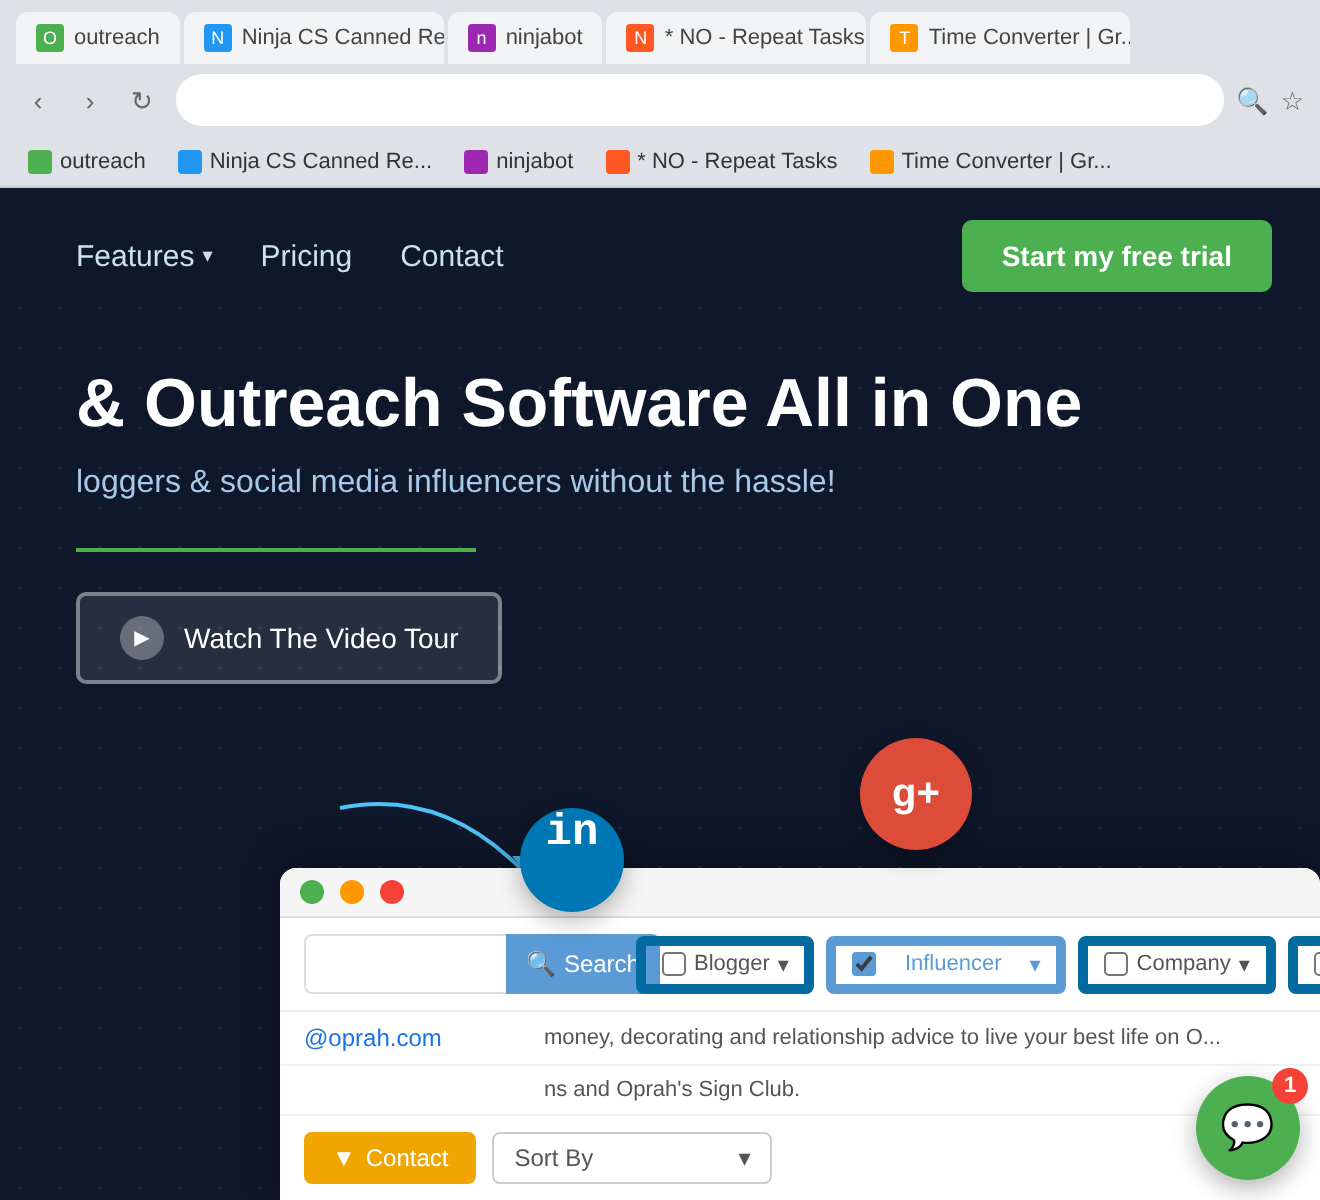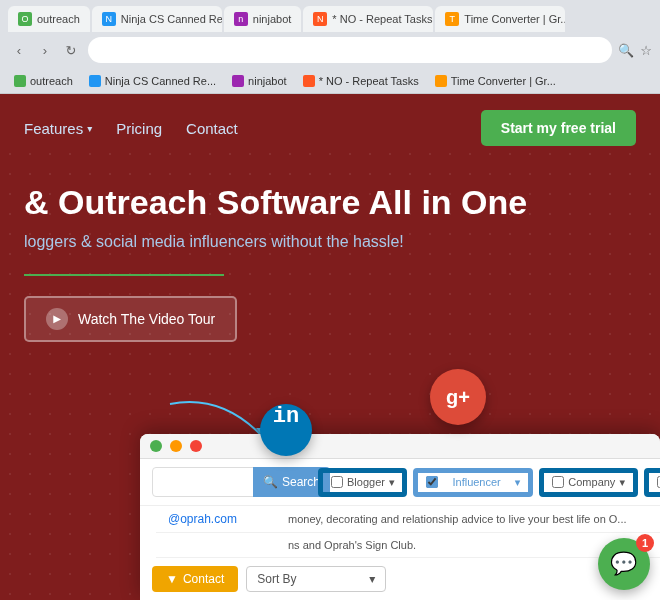--- a/index.html
+++ b/index.html
@@ -130,25 +130,26 @@
 
     .bookmark-favicon {
       width: 12px;
       height: 12px;
       border-radius: 2px;
       display: inline-block;
     }
 
     
     .website {
-      background: #7f1d1d;
+      background: #0f172a;
       width: 100%;
       height: calc(600px - 94px);
       position: relative;
       overflow: hidden;
+      padding-left: 14px;
     }
 
     
     .site-nav {
       display: flex;
       align-items: center;
       padding: 16px 24px;
       position: relative;
       z-index: 10;
     }
@@ -378,21 +379,20 @@
       color: #5b9bd5;
       gap: 14px;
     }
 
     .dashboard-row {
       display: flex;
       align-items: center;
       padding: 6px 12px;
       border-bottom: 1px solid #f0f0f0;
       background: white;
-      margin-left: 16px;
     }
 
     .dashboard-email {
       font-size: 12px;
       color: #1a73e8;
       min-width: 120px;
     }
 
     .dashboard-desc {
       font-size: 11px;

